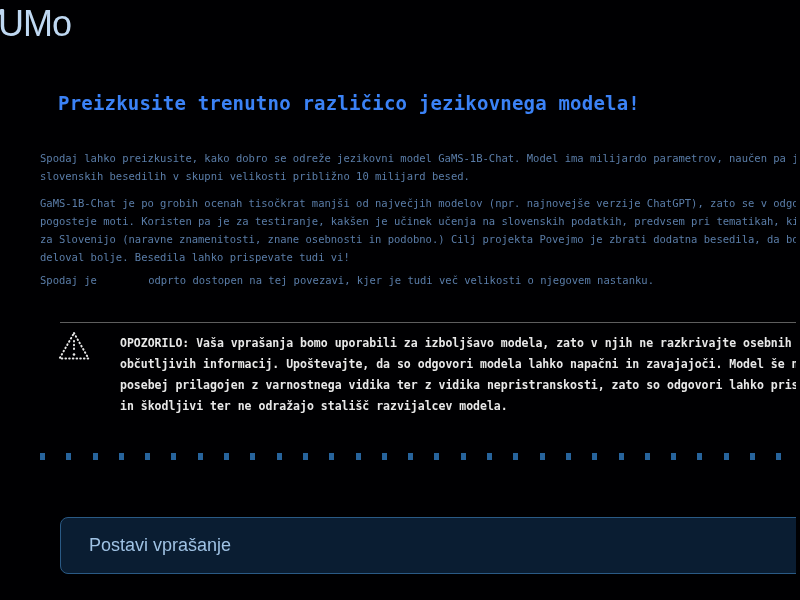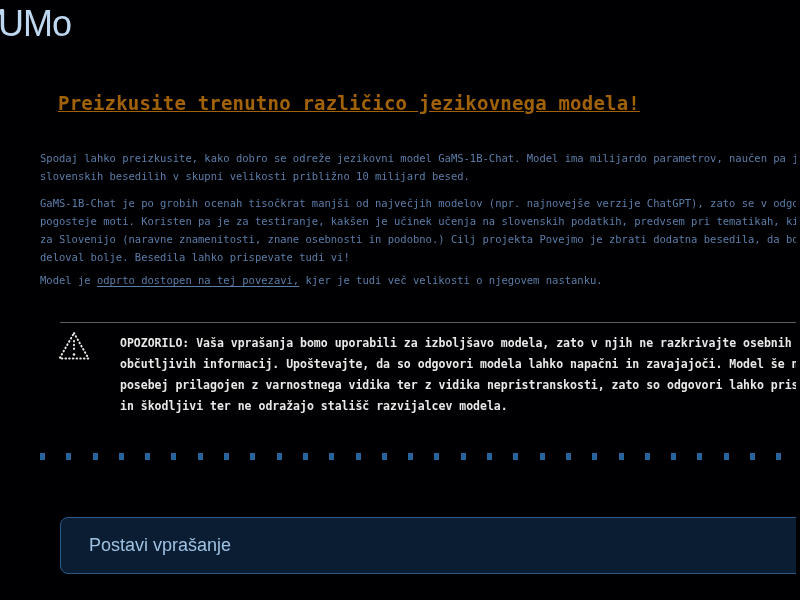--- a/index.html
+++ b/index.html
@@ -11,29 +11,29 @@
 
   
   .logo{position:absolute;left:-2px;top:4px;color:#bfd8f2;
     font-family:"Liberation Sans",sans-serif;font-size:36px;font-weight:500;
     letter-spacing:-1px;line-height:40px;white-space:nowrap;}
   .logo-frag{position:absolute;left:0;top:9px;width:4px;height:6px;background:#bfd8f2;border-radius:1px;}
 
   
   .heading{position:absolute;left:58px;top:92px;margin:0;
     font-family:"DejaVu Sans Mono",monospace;font-weight:700;font-size:19px;
-    letter-spacing:.2px;color:#a16207;white-space:nowrap;text-decoration:underline;}
+    letter-spacing:.2px;color:#3b82f6;white-space:nowrap;}
 
   
   .para{position:absolute;left:40px;color:#5a7da9;font-size:10.5px;line-height:18px;}
   .para .line{white-space:nowrap;}
   .p1{top:149px;}
   .p2{top:194px;}
   .p3{top:271px;}
-  .link{color:#5a7da9;text-decoration:underline;text-underline-offset:2px;cursor:pointer;}
+  .link{color:#5a7da9;text-underline-offset:2px;cursor:pointer;margin-left:45px;}
 
   
   .rule{position:absolute;left:60px;top:322px;width:820px;height:0;margin:0;
     border:none;border-top:1px solid #5e5e5e;}
 
   
   .warn-icon{position:absolute;left:57px;top:330px;}
   .warn-text{position:absolute;left:120px;top:333px;color:#e8e8e8;
     font-size:11.5px;font-weight:700;line-height:21px;}
   .warn-text .line{white-space:nowrap;}
@@ -67,21 +67,21 @@
 
   <div class="para p2">
     <div class="line">GaMS-1B-Chat je po grobih ocenah tisočkrat manjši od največjih modelov (npr. najnovejše verzije ChatGPT), zato se v odgovorih</div>
     <div class="line">pogosteje moti. Koristen pa je za testiranje, kakšen je učinek učenja na slovenskih podatkih, predvsem pri tematikah, ki so specifične</div>
     <div class="line">za Slovenijo (naravne znamenitosti, znane osebnosti in podobno.) Cilj projekta Povejmo je zbrati dodatna besedila, da bo bodoči model</div>
     <div class="line">deloval bolje. Besedila lahko prispevate tudi vi!</div>
   </div>
 
   <div class="para p3">
     <div class="line">
-      <span>Model je </span><a class="link">odprto dostopen na tej povezavi,</a><span> kjer je tudi več velikosti o njegovem nastanku.</span>
+      <span>Spodaj je </span><a class="link">odprto dostopen na tej povezavi,</a><span> kjer je tudi več velikosti o njegovem nastanku.</span>
     </div>
   </div>
 
   <hr class="rule">
 
   <div class="warn-icon">
     <svg width="34" height="32" viewBox="0 0 34 32">
       <path d="M17 3 L31.5 28.5 L2.5 28.5 Z" fill="none" stroke="#e8e8e8" stroke-width="2" stroke-dasharray="0.6 3.1" stroke-linecap="round"></path>
       <line x1="17" y1="11" x2="17" y2="20" stroke="#e8e8e8" stroke-width="2" stroke-dasharray="0.6 3.1" stroke-linecap="round"></line>
       <circle cx="17" cy="24.5" r="1.3" fill="#e8e8e8"></circle>

